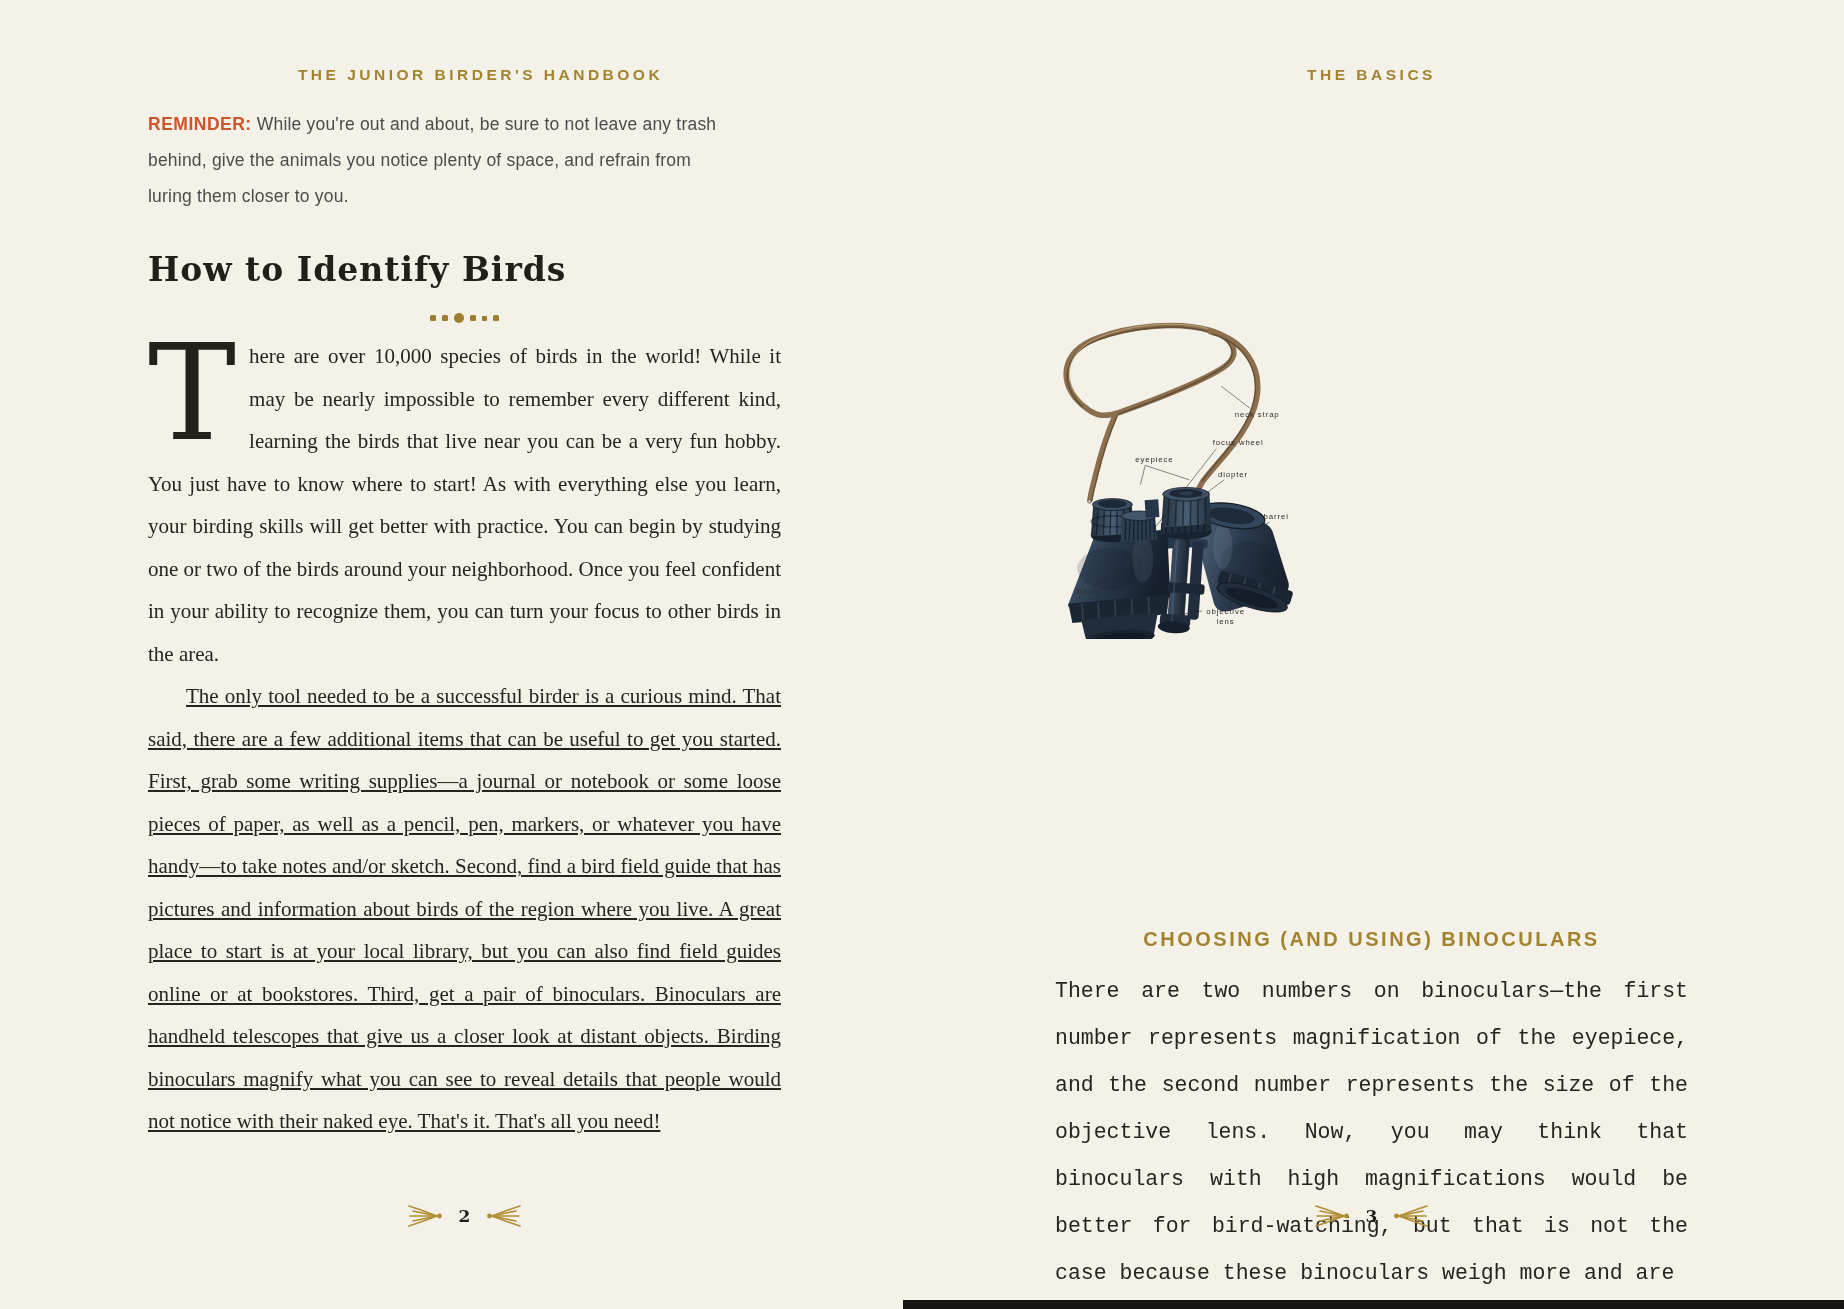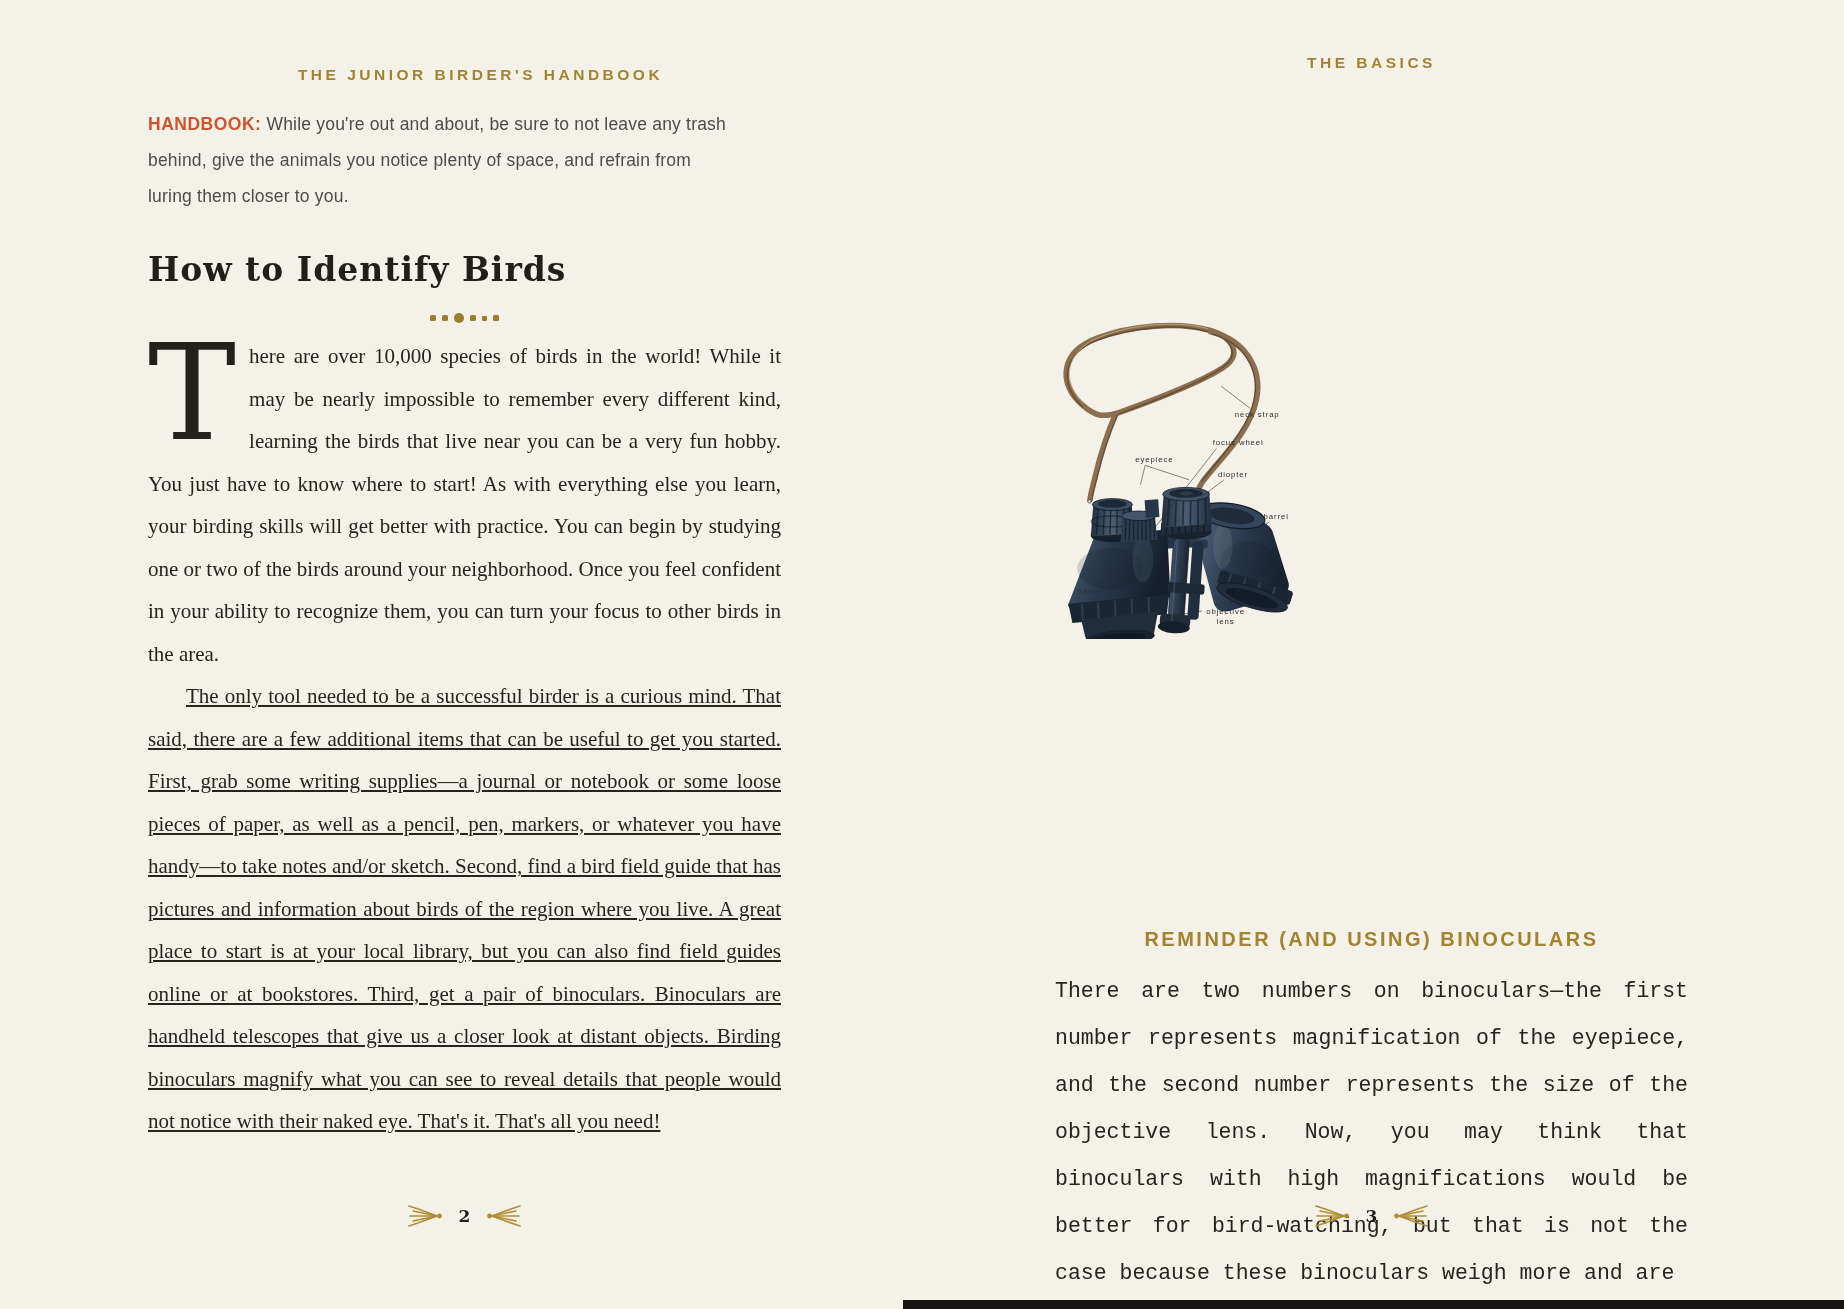--- a/index.html
+++ b/index.html
@@ -58,21 +58,21 @@
     font-family:"DejaVu Serif",serif;font-weight:bold;font-size:17px;color:#1f1e1a;
   }
   .edge-strip{background:#161511;}
 </style>
 </head>
 <body>
 
 <div class="abs running-head" style="left:164px;top:66px;width:633px;">THE JUNIOR BIRDER'S HANDBOOK</div>
 
 <div class="abs reminder" style="left:148px;top:106px;width:580px;">
-  <b>HANDBOOK:</b><span> While you're out and about, be sure to not leave any trash behind, give the animals you notice plenty of space, and refrain from luring them closer to you.</span>
+  <b>REMINDER:</b><span> While you're out and about, be sure to not leave any trash behind, give the animals you notice plenty of space, and refrain from luring them closer to you.</span>
 </div>
 
 <div class="abs chapter-title" style="left:148px;top:250px;width:633px;">How to Identify Birds</div>
 
 <div class="abs orn-row" style="left:148px;top:313px;width:633px;">
   <span class="orn-dot d-sq"></span>
   <span class="orn-dot d-sq"></span>
   <span class="orn-dot d-big"></span>
   <span class="orn-dot d-sq"></span>
   <span class="orn-dot d-sm"></span>
@@ -101,21 +101,21 @@
       <path d="M38,3 C28,6 18,10 10,13"></path>
       <path d="M34,8 L10,13"></path>
       <path d="M37,13 L10,13"></path>
       <path d="M34,18 L10,13"></path>
       <path d="M38,23 C28,20 18,16 10,13"></path>
     </g>
     <circle cx="7.5" cy="13" r="2.4" fill="#b18e35"></circle>
   </svg>
 </div>
 
-<div class="abs running-head" style="left:1055px;top:54px;width:633px;">THE BASICS</div>
+<div class="abs running-head" style="left:1055px;top:66px;width:633px;">THE BASICS</div>
 
 <svg class="abs" style="left:1050px;top:90px;" width="700" height="810" viewBox="1050 90 1750 900">
   <svg x="1050" y="90" width="700" height="810" viewBox="1050 90 700 810">
   <defs>
     <linearGradient id="gradL" x1="0" y1="0" x2="1" y2="0.25">
       <stop offset="0" stop-color="#46596f"></stop>
       <stop offset="0.45" stop-color="#2a3a4d"></stop>
       <stop offset="1" stop-color="#16202c"></stop>
     </linearGradient>
     <linearGradient id="gradR" x1="0" y1="0" x2="1" y2="0.3">
@@ -270,21 +270,21 @@
     <text x="1263" y="458">eyepiece</text>
     <text x="1470" y="495">diopter</text>
     <text x="1584" y="600">barrel</text>
     <text x="1118" y="787">barrel</text>
     <text x="1489" y="837" text-anchor="middle">objective</text>
     <text x="1489" y="863" text-anchor="middle">lens</text>
   </g>
   </svg>
 </svg>
 
-<div class="abs section-heading" style="left:1055px;top:928px;width:633px;">REMINDER (AND USING) BINOCULARS</div>
+<div class="abs section-heading" style="left:1055px;top:928px;width:633px;">CHOOSING (AND USING) BINOCULARS</div>
 
 <div class="abs body-right" style="left:1055px;top:968px;width:633px;font-family:Liberation Mono, monospace;">There are two numbers on binoculars—the first number represents magnification of the eyepiece, and the second number represents the size of the objective lens. Now, you may think that binoculars with high magnifications would be better for bird-watching, but that is not the case because these binoculars weigh more and are</div>
 
 <div class="abs folio" style="left:1055px;top:1203px;width:633px;">
   <svg width="40" height="26" viewBox="0 0 40 26">
     <g stroke="#b18e35" stroke-width="1.6" fill="none" stroke-linecap="round">
       <path d="M2,3 C12,6 22,10 30,13"></path>
       <path d="M6,8 L30,13"></path>
       <path d="M3,13 L30,13"></path>
       <path d="M6,18 L30,13"></path>

